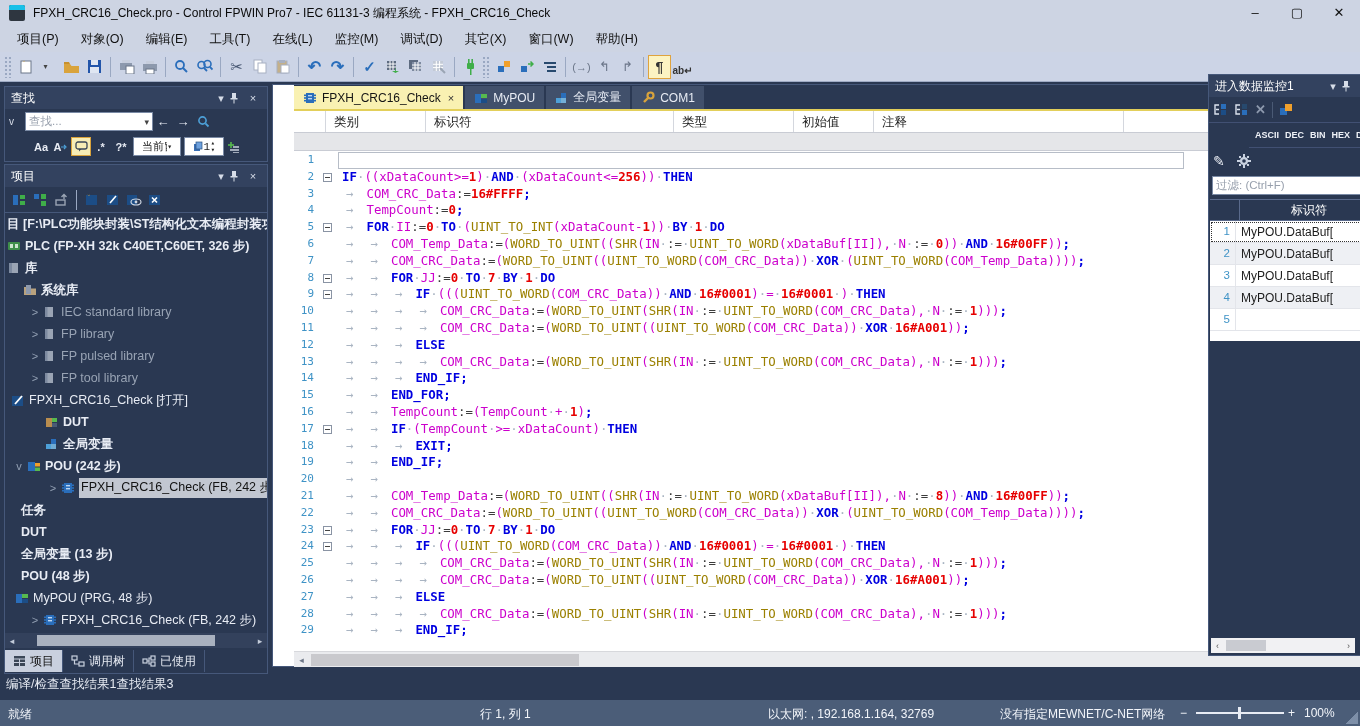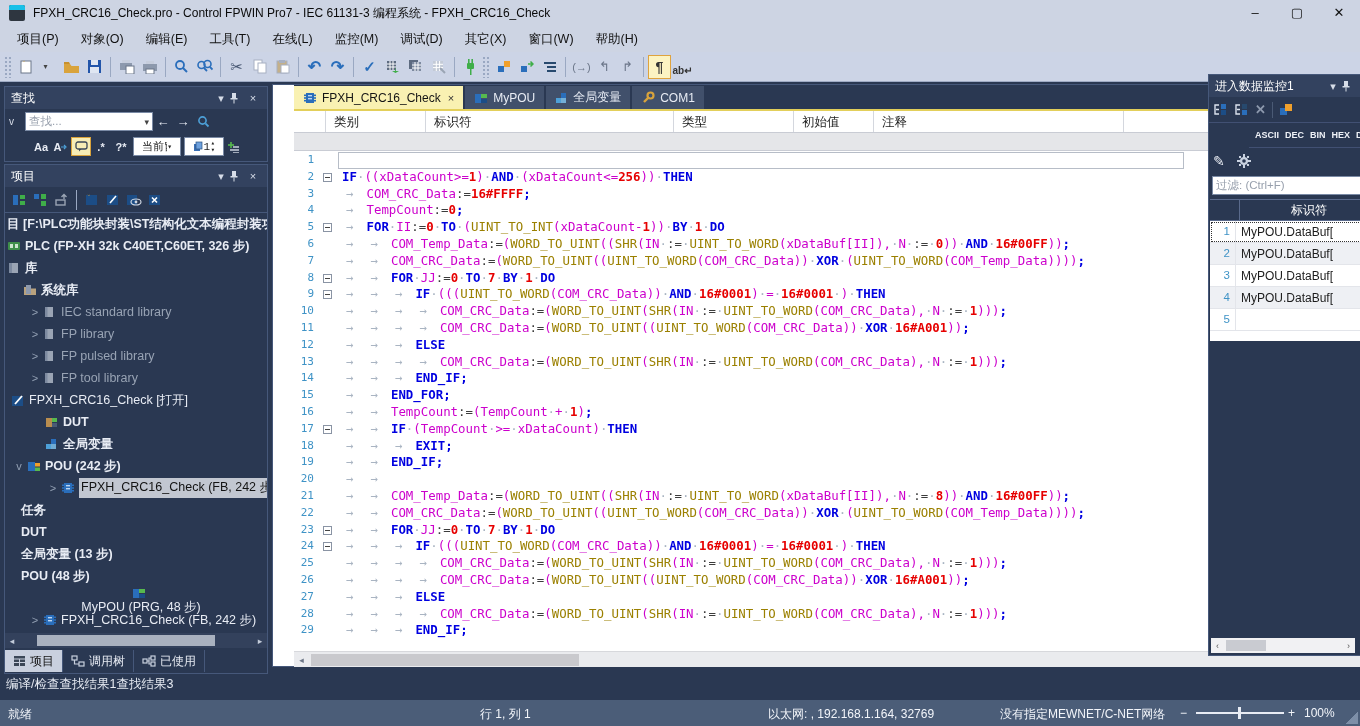--- a/index.html
+++ b/index.html
@@ -599,21 +599,21 @@
       </div>
       <div class="tree-row" style="padding-left: 16px;">
         <span class="lbl bold">DUT</span>
       </div>
       <div class="tree-row" style="padding-left: 16px;">
         <span class="lbl bold">全局变量 (13 步)</span>
       </div>
       <div class="tree-row" style="padding-left: 16px;">
         <span class="lbl bold">POU (48 步)</span>
       </div>
-      <div class="tree-row" style="padding-left: 10px; flex-direction: column;">
+      <div class="tree-row" style="padding-left: 10px;">
         <span class="t-icon">
           <svg width="14" height="12" viewBox="0 0 14 12">
             <rect x="1" y="2" width="6" height="9" fill="#2a6ebb"></rect>
             <rect x="7" y="2" width="6" height="4" fill="#57b94e"></rect>
             <rect x="7" y="7" width="6" height="4" fill="#1c4d86"></rect>
           </svg>
         </span>
         <span class="lbl">MyPOU (PRG, 48 步)</span>
       </div>
       <div class="tree-row" style="padding-left: 22px;">

